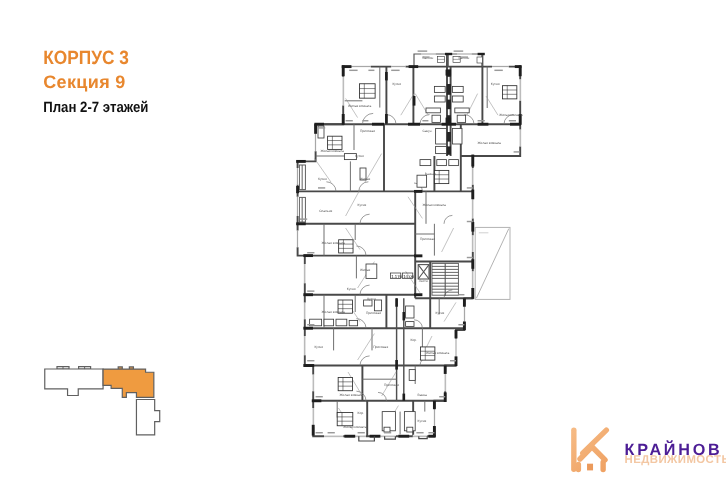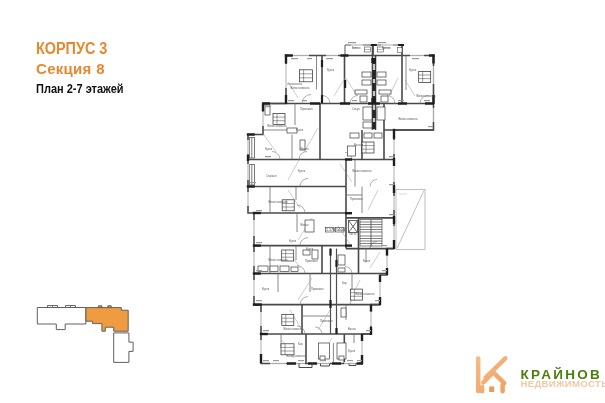--- a/index.html
+++ b/index.html
@@ -3,21 +3,21 @@
 <meta charset="utf-8">
 <style>
 html,body{margin:0;padding:0;background:#fff;width:605px;height:403px;overflow:hidden;}
 body{font-family:"Liberation Sans",sans-serif;position:relative;}
 .abs{position:absolute;line-height:1;}
 svg{position:absolute;left:0;top:0;}
 </style>
 </head>
 <body>
 <div class="abs" style="left:36px;top:41.0px;color:#e8872e;font-weight:bold;font-size:16px;transform:scaleX(0.9);transform-origin:left;">КОРПУС 3</div>
-<div class="abs" style="left:36px;top:61.0px;color:#e8872e;font-weight:bold;font-size:15px;letter-spacing:0.3px;">Секция 8</div>
+<div class="abs" style="left:36px;top:61.0px;color:#e8872e;font-weight:bold;font-size:15px;letter-spacing:0.3px;">Секция 9</div>
 <div class="abs" style="left:36px;top:82.6px;color:#111;font-weight:bold;font-size:12.5px;transform:scaleX(0.88);transform-origin:left;">План 2-7 этажей</div>
 
 <svg width="605" height="403" viewBox="0 0 605 403">
 <defs>
 <linearGradient id="kg" gradientUnits="userSpaceOnUse" x1="476" y1="358" x2="506" y2="392">
 <stop offset="0" stop-color="#f6bb85"></stop>
         <stop offset="1" stop-color="#efa162"></stop>
 </linearGradient>
 </defs>
 
@@ -399,14 +399,14 @@
 
 <g stroke="url(#kg)" stroke-width="4.5" stroke-linecap="round" stroke-linejoin="round" fill="none">
   <path d="M478.2,358.6 L478.2,391"></path>
   <path d="M505.3,358.4 L485.6,377.6"></path>
   <path d="M483.3,382.5 L493.3,372.3 L504.2,383.2"></path>
   <path d="M482,387 L482,391.2 M502.6,385.2 L502.6,391.2"></path>
 </g>
 <rect x="489.2" y="386.4" width="5" height="5.6" fill="#eb9a5c"></rect>
 </svg>
 
-<div class="abs" style="left:520.5px;top:367.5px;color:#4d7c0f;font-weight:bold;font-size:13.5px;letter-spacing:2.3px;">КРАЙНОВ</div>
+<div class="abs" style="left:520.5px;top:367.5px;color:#4c1d95;font-weight:bold;font-size:13.5px;letter-spacing:2.3px;">КРАЙНОВ</div>
 <div class="abs" style="left:520.5px;top:379.4px;color:#f3c7a3;font-weight:bold;font-size:9.5px;letter-spacing:0.35px;">НЕДВИЖИМОСТЬ</div>
 
 </body></html>

